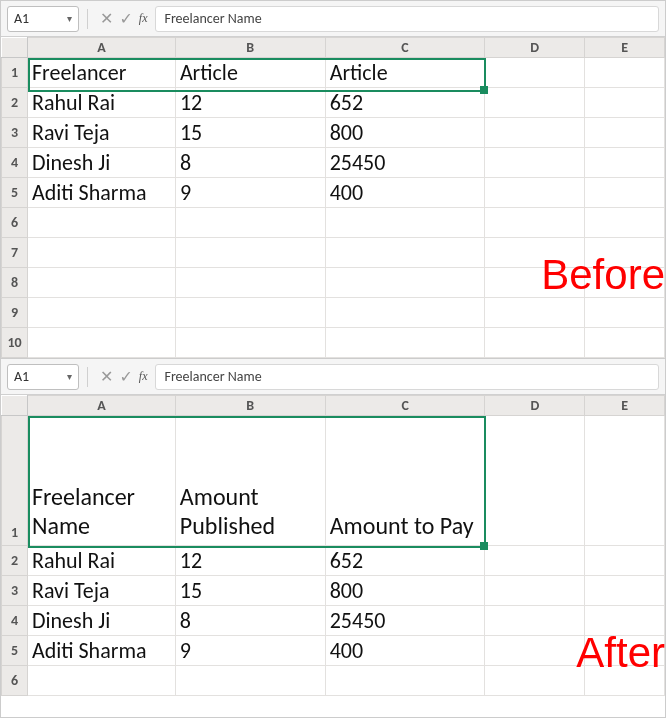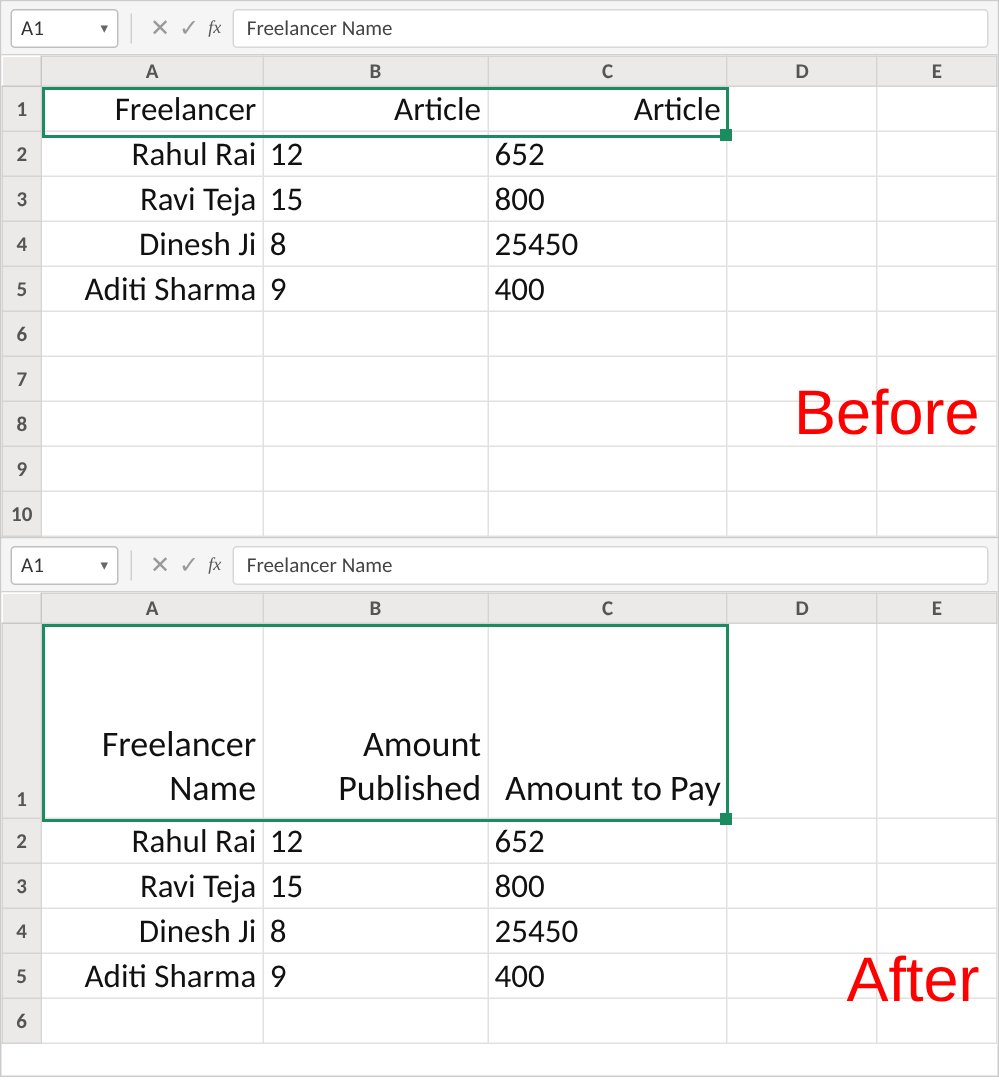--- a/index.html
+++ b/index.html
@@ -97,41 +97,41 @@
     border: 1px solid #e3e1df;
     font-size: 22px;
     padding: 1px 4px;
     height: 30px;
     color: #111;
     background: #fff;
     overflow: hidden;
     white-space: nowrap;
   }
   td.right { }
-  td.left { text-align: right; }
+  td.left { text-align: left; }
   .hdr-large {
     font-size: 28px;
   }
   .selected {
     position: absolute;
     border: 2px solid #1a8c5f;
     pointer-events: none;
     box-sizing: border-box;
   }
   .handle {
     position: absolute;
     width: 8px;
     height: 8px;
     background: #1a8c5f;
     right: -4px;
     bottom: -4px;
   }
   .label-red {
     position: absolute;
-    right: 12px;
+    right: 0;
     color: #ff0000;
     font-size: 42px;
     font-family: Arial, sans-serif;
     pointer-events: none;
   }
   .after-header td.cell.h1 {
     font-size: 24px;
     vertical-align: bottom;
     white-space: normal;
     line-height: 1.2;

